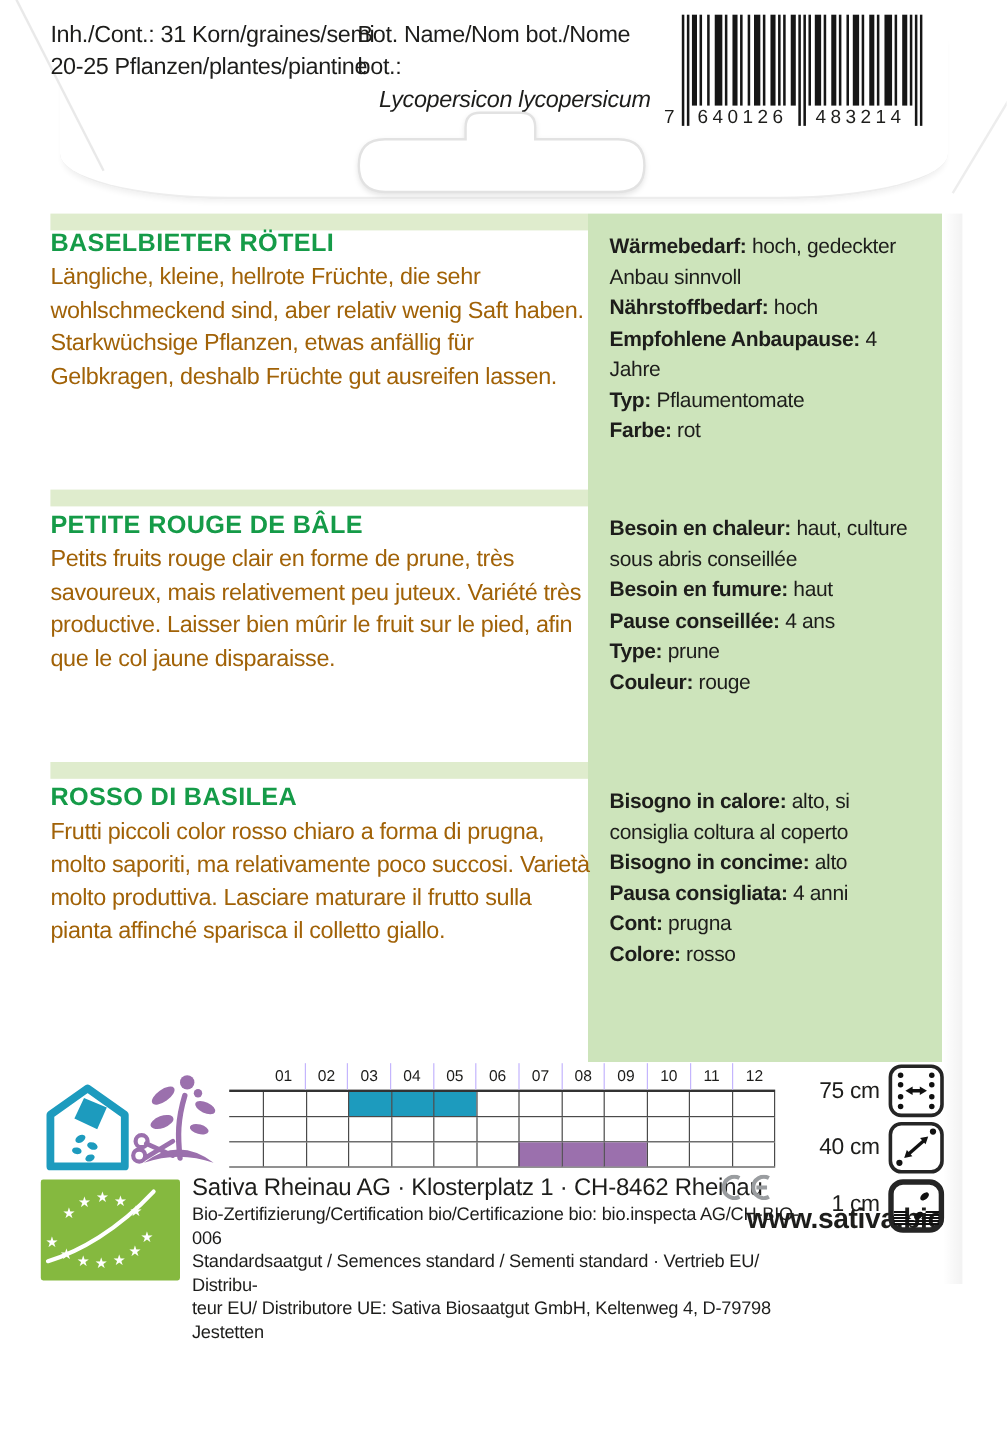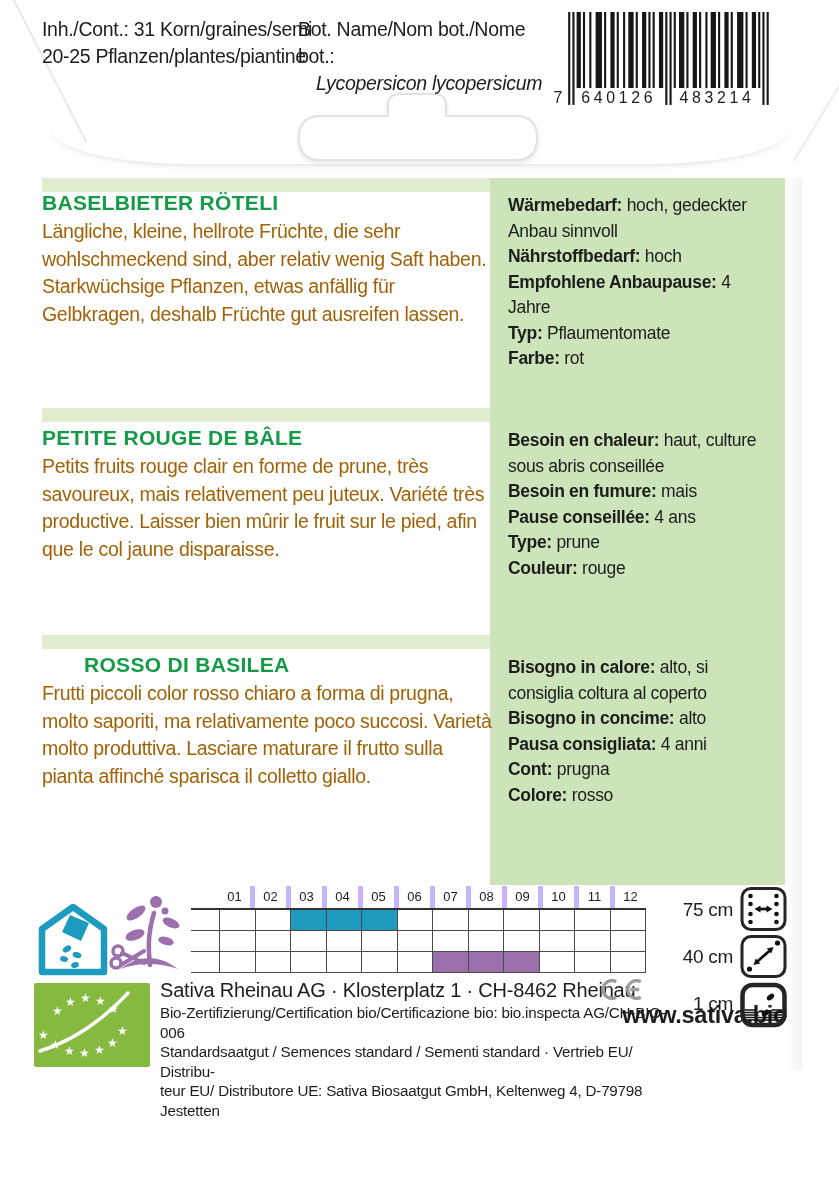--- a/index.html
+++ b/index.html
@@ -23,31 +23,31 @@
   .hdr-bot .bot-name{font-style:italic;text-align:center;}
   .barcode{position:absolute;left:551px;top:12px;width:218px;height:96px;}
   .barcode svg{width:218px;height:95px;}
   .barcode text{font-size:15px;fill:#1d1d1b;}
   
   .right-col{position:absolute;left:490px;top:178px;width:295px;height:707px;background:#cde4bb;}
   .band{position:absolute;left:42px;width:448px;height:14px;background:#dfeccd;}
   .band-top{top:178px;} .band-2{top:408px;} .band-3{top:635px;}
   
   .section-title{position:absolute;left:42px;font-size:21px;font-weight:bold;color:#159b48;letter-spacing:0.3px;}
-  .t-de{top:191px;} .t-fr{top:426px;} .t-it{top:653px;margin-left:42px;}
+  .t-de{top:191px;} .t-fr{top:426px;} .t-it{top:653px;}
   .section-body{position:absolute;left:42px;width:452px;font-size:19.5px;line-height:27.5px;letter-spacing:-0.3px;color:#a16207;}
   .b-de{top:218px;} .b-fr{top:453px;} .b-it{top:680px;}
   .info-box{position:absolute;left:508px;width:266px;font-size:17.5px;line-height:25.5px;letter-spacing:-0.3px;color:#1d1d1b;}
   .i-de{top:193px;} .i-fr{top:428px;} .i-it{top:655px;}
   .info-item b{font-weight:bold;}
   
   .calendar{position:absolute;left:191px;top:884px;width:455px;}
   .cal-header{display:flex;height:24px;align-items:flex-end;}
   .cal-month{flex:1;text-align:center;font-size:13px;line-height:22px;color:#1d1d1b;}
-  .cal-month.sep{border-left:5px solid #c4b5fd;}
+  .cal-month.sep{border-left:1px solid #c4b5fd;}
   .cal-stub,.cal-stub-h{width:28px;flex:0 0 28px;}
   .cal-body{border-top:2px solid #333;}
   .cal-row{display:flex;height:20px;border-bottom:1px solid #4a4a4a;}
   .cal-cell{flex:1;border-left:1px solid #4a4a4a;}
   .cal-cell:last-child{border-right:1px solid #4a4a4a;}
   
   .house-icon{position:absolute;left:36px;top:901px;}
   .plant-icon{position:absolute;left:107px;top:889px;}
   .eu-logo{position:absolute;left:34px;top:983px;width:116px;height:84px;background:#85b93f;border-radius:2px;}
   .eu-logo .star{position:absolute;color:#fff;font-size:12px;line-height:12px;}
@@ -141,21 +141,21 @@
     <div class="info-item"><b>Nährstoffbedarf:</b> <span>hoch</span></div>
     <div class="info-item"><b>Empfohlene Anbaupause:</b> <span>4 Jahre</span></div>
     <div class="info-item"><b>Typ:</b> <span>Pflaumentomate</span></div>
     <div class="info-item"><b>Farbe:</b> <span>rot</span></div>
   </div>
 
   <div class="section-title t-fr">PETITE ROUGE DE BÂLE</div>
   <div class="section-body b-fr">Petits fruits rouge clair en forme de prune, très savoureux, mais relativement peu juteux. Variété très productive. Laisser bien mûrir le fruit sur le pied, afin que le col jaune disparaisse.</div>
   <div class="info-box i-fr">
     <div class="info-item"><b>Besoin en chaleur:</b> <span>haut, culture sous abris conseillée</span></div>
-    <div class="info-item"><b>Besoin en fumure:</b> <span>mais</span></div>
+    <div class="info-item"><b>Besoin en fumure:</b> <span>haut</span></div>
     <div class="info-item"><b>Pause conseillée:</b> <span>4 ans</span></div>
     <div class="info-item"><b>Type:</b> <span>prune</span></div>
     <div class="info-item"><b>Couleur:</b> <span>rouge</span></div>
   </div>
 
   <div class="section-title t-it">ROSSO DI BASILEA</div>
   <div class="section-body b-it">Frutti piccoli color rosso chiaro a forma di prugna, molto saporiti, ma relativamente poco succosi. Varietà molto produttiva. Lasciare maturare il frutto sulla pianta affinché sparisca il colletto giallo.</div>
   <div class="info-box i-it">
     <div class="info-item"><b>Bisogno in calore:</b> <span>alto, si consiglia coltura al coperto</span></div>
     <div class="info-item"><b>Bisogno in concime:</b> <span>alto</span></div>

